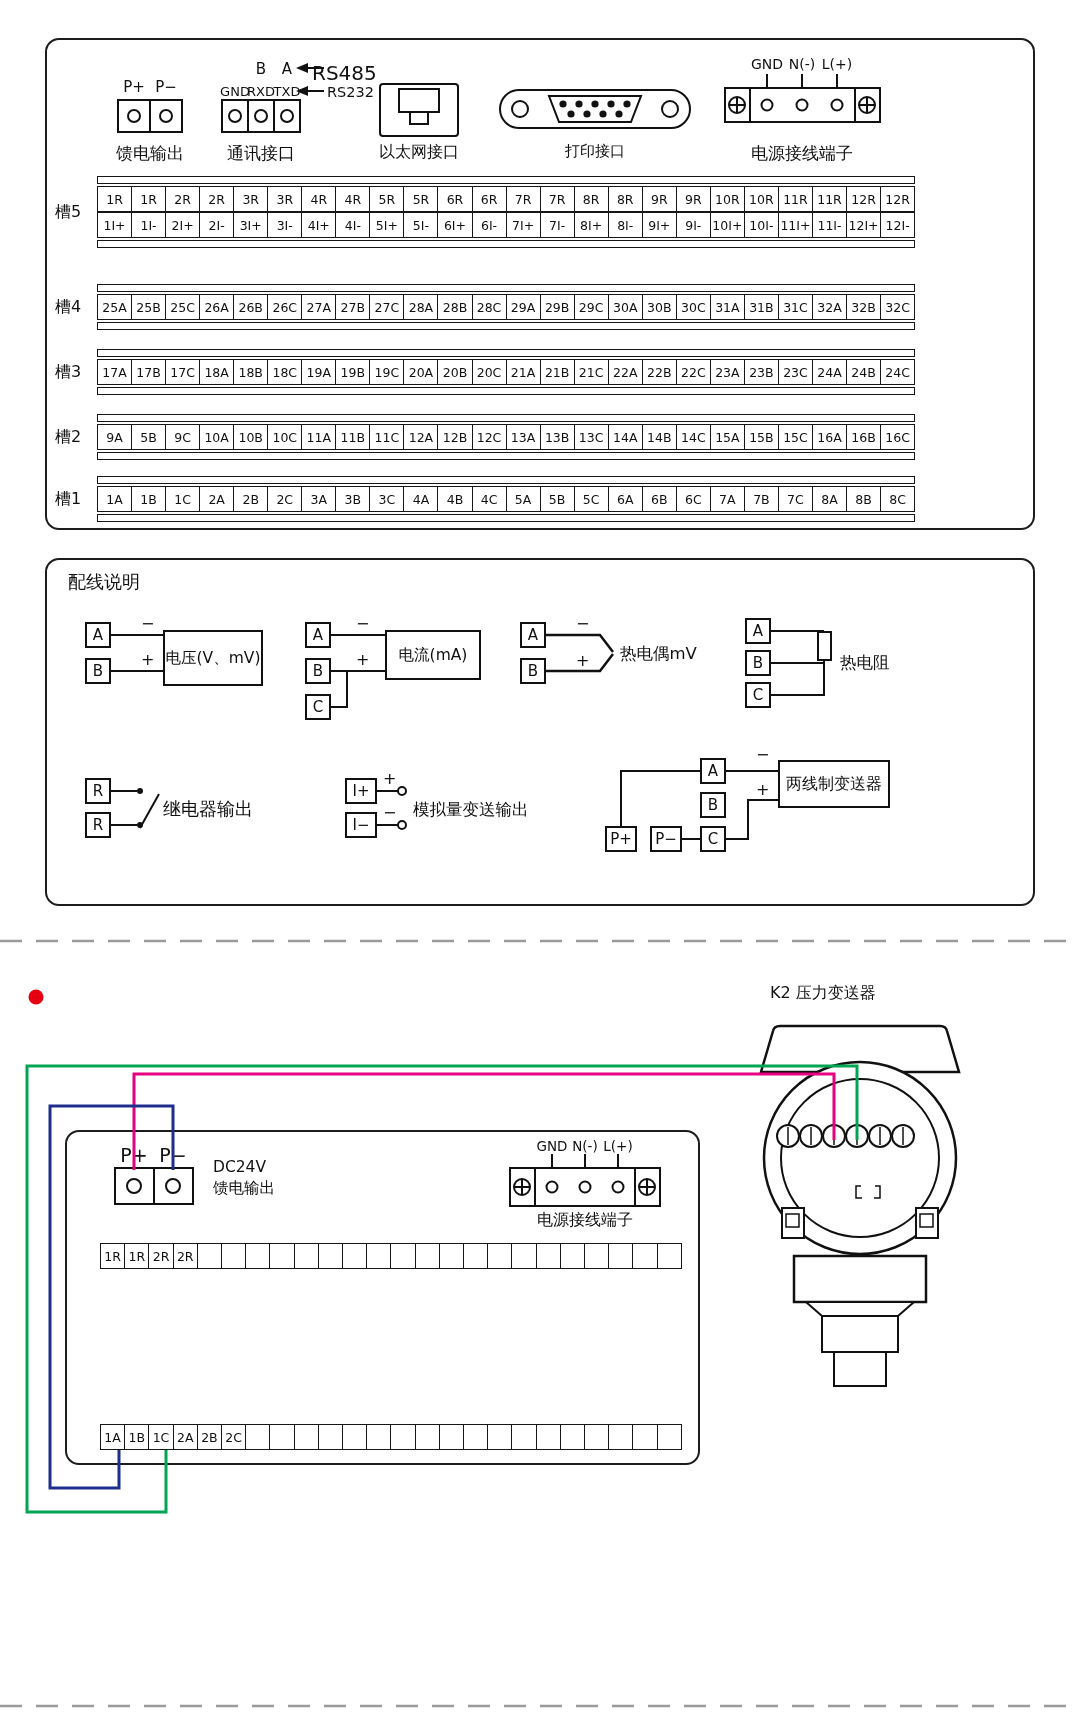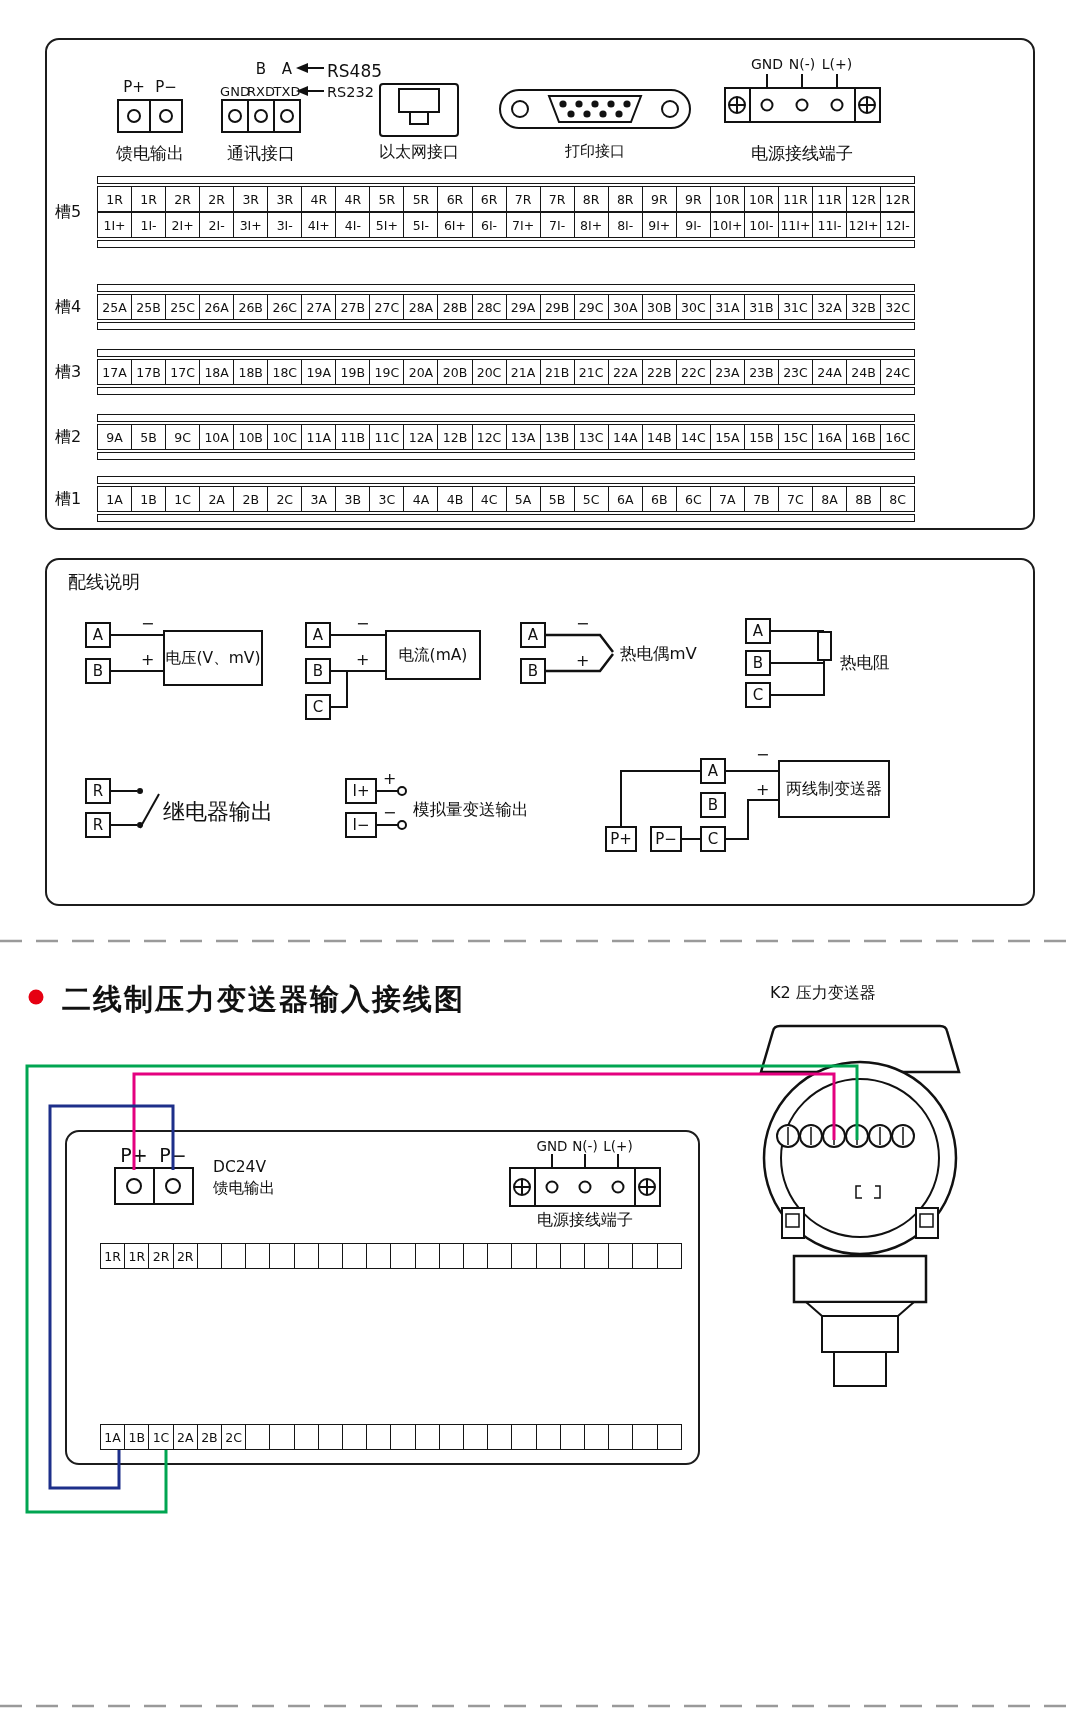--- a/index.html
+++ b/index.html
@@ -172,21 +172,21 @@
     <line x1="0" y1="1706" x2="1080" y2="1706" stroke="#9a9a9a" stroke-width="2.5" stroke-dasharray="22 14"></line>
     <circle cx="36" cy="997" r="7.5" style="fill:var(--accent-red,#e60012)"></circle>
   </svg>
 
   <div class="lbl ctr" style="left:122px;top:78px;width:24px">P+</div>
   <div class="lbl ctr" style="left:154px;top:78px;width:24px">P−</div>
   <div class="lbl ctr" style="left:110px;top:142px;width:80px;font-size:17px">馈电输出</div>
 
   <div class="lbl ctr" style="left:252px;top:60px;width:18px">B</div>
   <div class="lbl ctr" style="left:278px;top:60px;width:18px">A</div>
-  <div class="lbl" style="left:327px;top:61px;font-size:17px">RS485</div>
+  <div class="lbl" style="left:312px;top:61px;font-size:20px">RS485</div>
   <div class="lbl ctr" style="left:218px;top:84px;width:34px;font-size:13px">GND</div>
   <div class="lbl ctr" style="left:244px;top:84px;width:34px;font-size:13px">RXD</div>
   <div class="lbl ctr" style="left:270px;top:84px;width:34px;font-size:13px">TXD</div>
   <div class="lbl" style="left:327px;top:84px;font-size:14.5px">RS232</div>
   <div class="lbl ctr" style="left:221px;top:142px;width:80px;font-size:17px">通讯接口</div>
 
   <div class="lbl ctr" style="left:374px;top:142px;width:90px;font-size:16px">以太网接口</div>
   <div class="lbl ctr" style="left:561px;top:142px;width:68px;font-size:15px">打印接口</div>
 
   <div class="lbl ctr" style="left:747px;top:56px;width:40px;font-size:14px">GND</div>
@@ -407,38 +407,37 @@
   <div class="sign" style="left:576px;top:651px">+</div>
   <div class="lbl" style="left:620px;top:643px;font-size:16.5px">热电偶mV</div>
 
   <div class="term" style="left:745px;top:618px">A</div>
   <div class="term" style="left:745px;top:650px">B</div>
   <div class="term" style="left:745px;top:682px">C</div>
   <div class="lbl" style="left:840px;top:652px;font-size:16.5px">热电阻</div>
 
   <div class="term" style="left:85px;top:778px">R</div>
   <div class="term" style="left:85px;top:812px">R</div>
-  <div class="lbl" style="left:163px;top:797px;font-size:22px">继电器输出</div>
+  <div class="lbl" style="left:163px;top:797px;font-size:18px">继电器输出</div>
 
   <div class="term wide" style="left:345px;top:778px">I+</div>
   <div class="term wide" style="left:345px;top:812px">I−</div>
   <div class="sign" style="left:383px;top:769px">+</div>
   <div class="sign" style="left:383px;top:803px">−</div>
   <div class="lbl" style="left:413px;top:799px;font-size:16.5px">模拟量变送输出</div>
 
   <div class="term" style="left:700px;top:758px">A</div>
   <div class="term" style="left:700px;top:792px">B</div>
   <div class="term" style="left:700px;top:826px">C</div>
   <div class="term wide" style="left:605px;top:826px">P+</div>
   <div class="term wide" style="left:650px;top:826px">P−</div>
   <div class="sign" style="left:756px;top:745px">−</div>
   <div class="sign" style="left:756px;top:780px">+</div>
-  <div class="wire-rect" style="left:778px;top:760px;width:112px;height:58px;font-size:16px">两线制变送器</div>
-
-  <div class="heading" style="left:62px;top:980px">二线制压力变送器输入接线图</div>
+  <div class="wire-rect" style="left:778px;top:760px;width:112px;height:48px;font-size:16px">两线制变送器</div>
+
   <div class="lbl" style="left:770px;top:983px;font-size:16px">K2 压力变送器</div>
 
   <div class="lbl ctr" style="left:118px;top:1144px;width:32px;font-size:19px">P+</div>
   <div class="lbl ctr" style="left:157px;top:1144px;width:32px;font-size:19px">P−</div>
   <div class="lbl" style="left:213px;top:1158px;font-size:15.5px">DC24V</div>
   <div class="lbl" style="left:213px;top:1178px;font-size:15.5px">馈电输出</div>
 
   <div class="lbl ctr" style="left:532px;top:1138px;width:40px;font-size:13.5px">GND</div>
   <div class="lbl ctr" style="left:565px;top:1138px;width:40px;font-size:13.5px">N(-)</div>
   <div class="lbl ctr" style="left:598px;top:1138px;width:40px;font-size:13.5px">L(+)</div>

